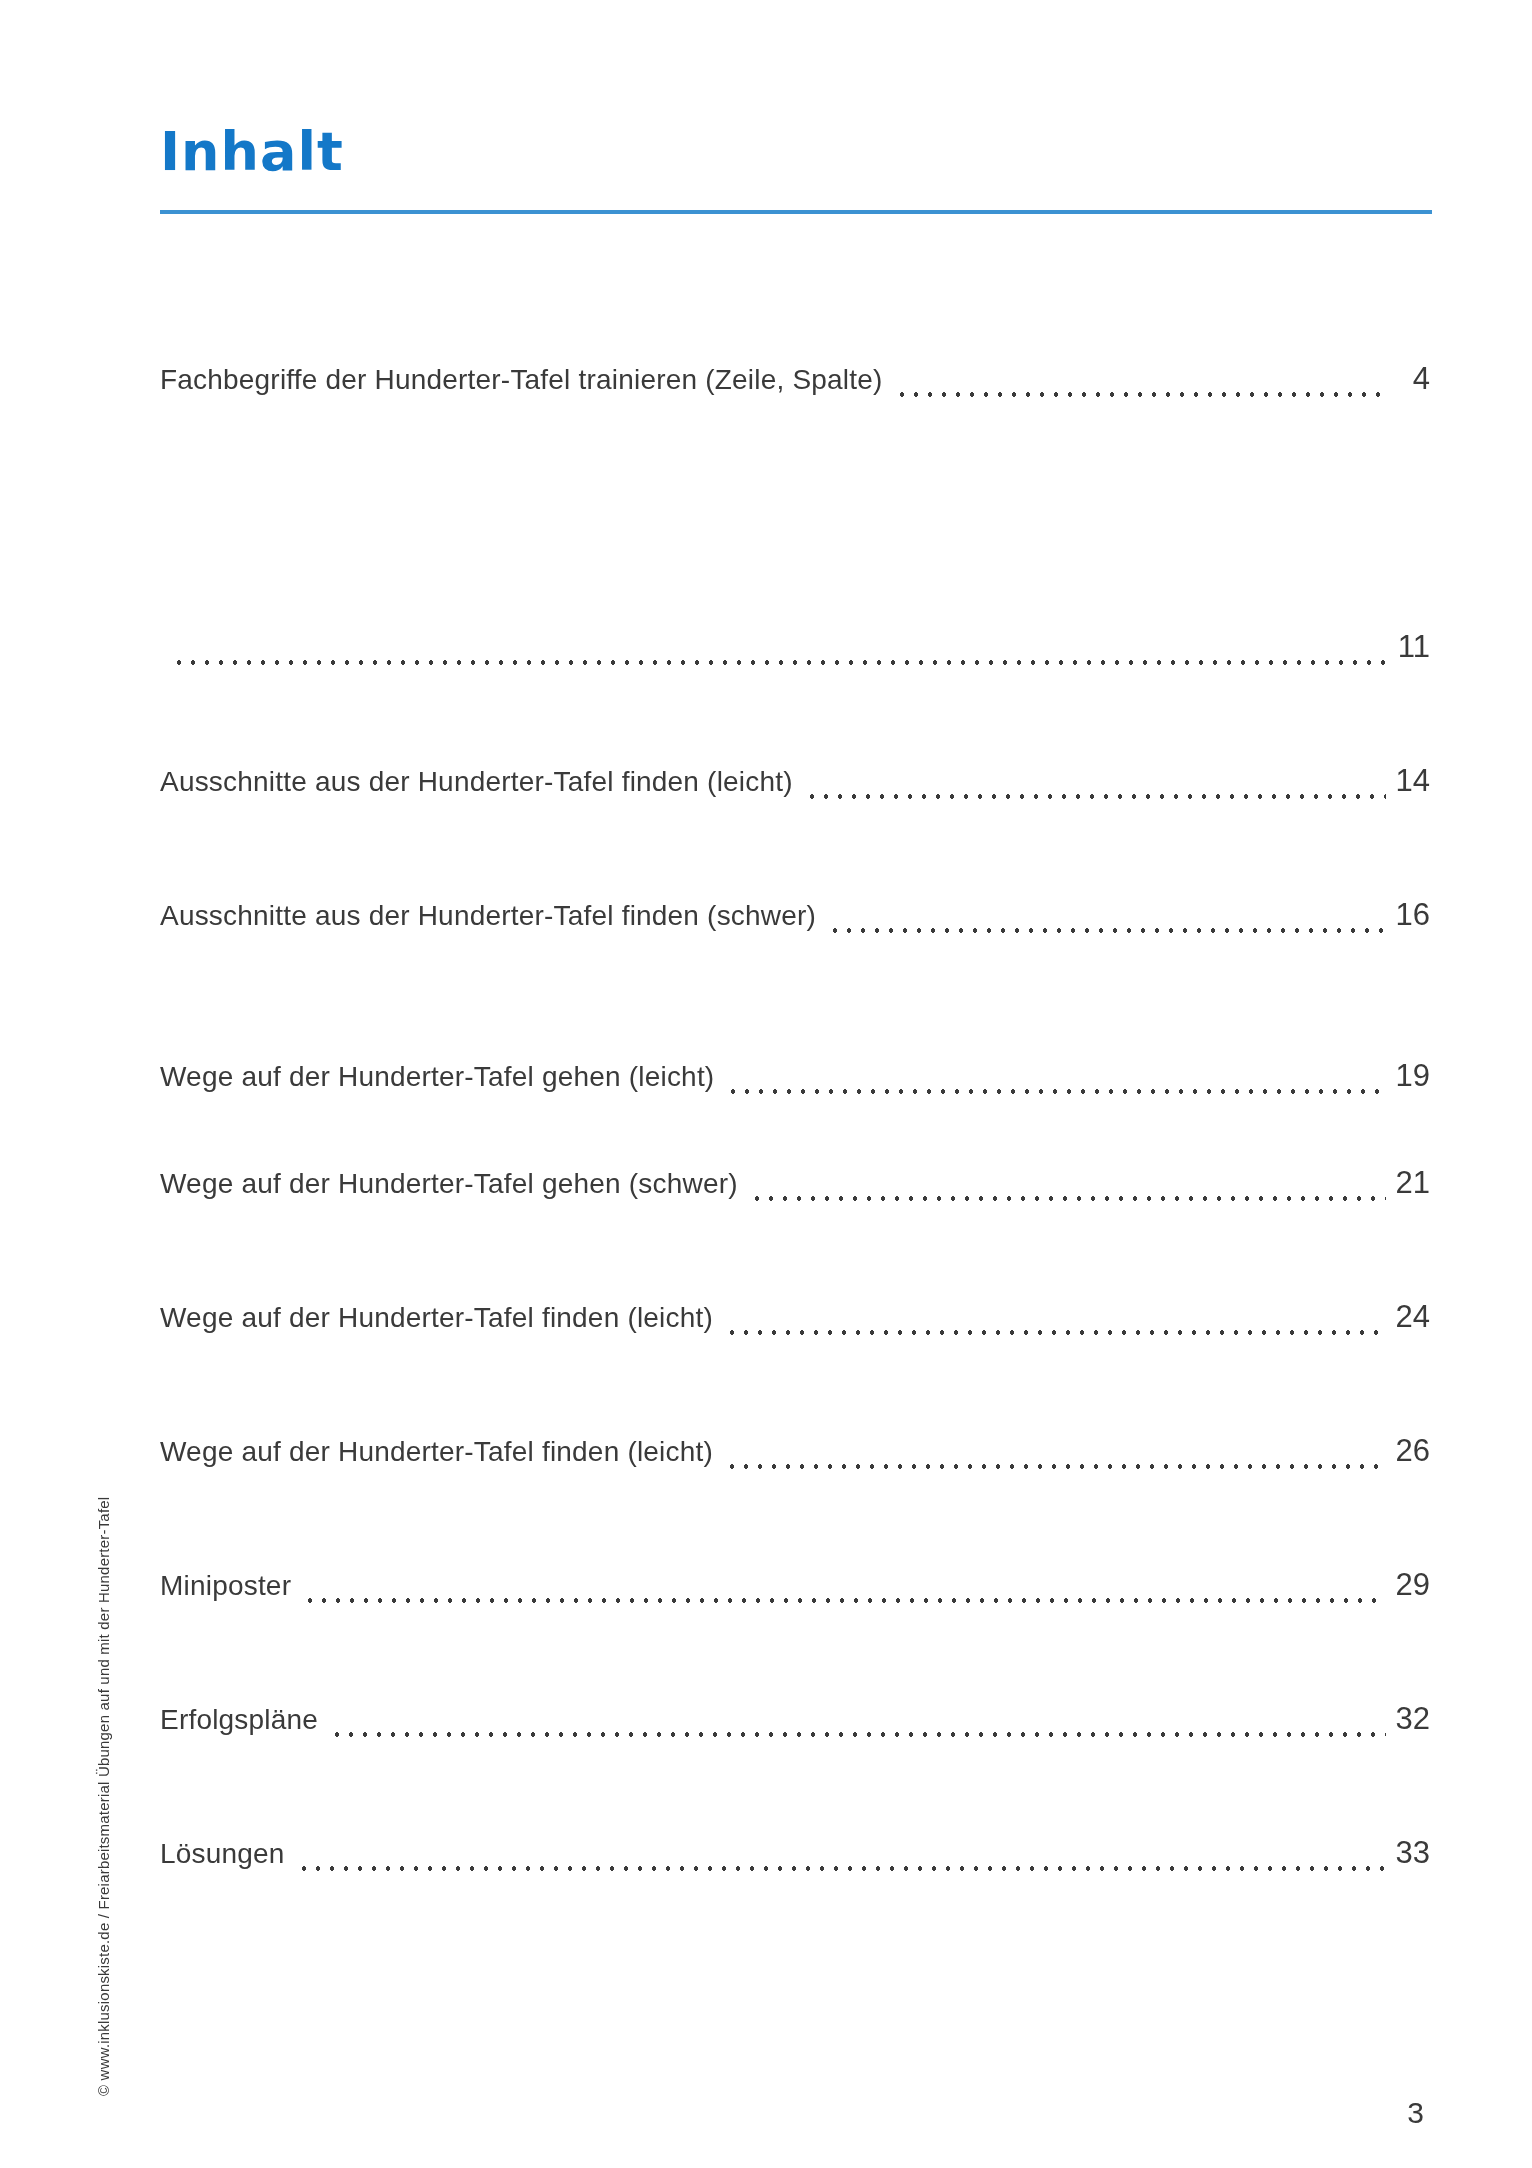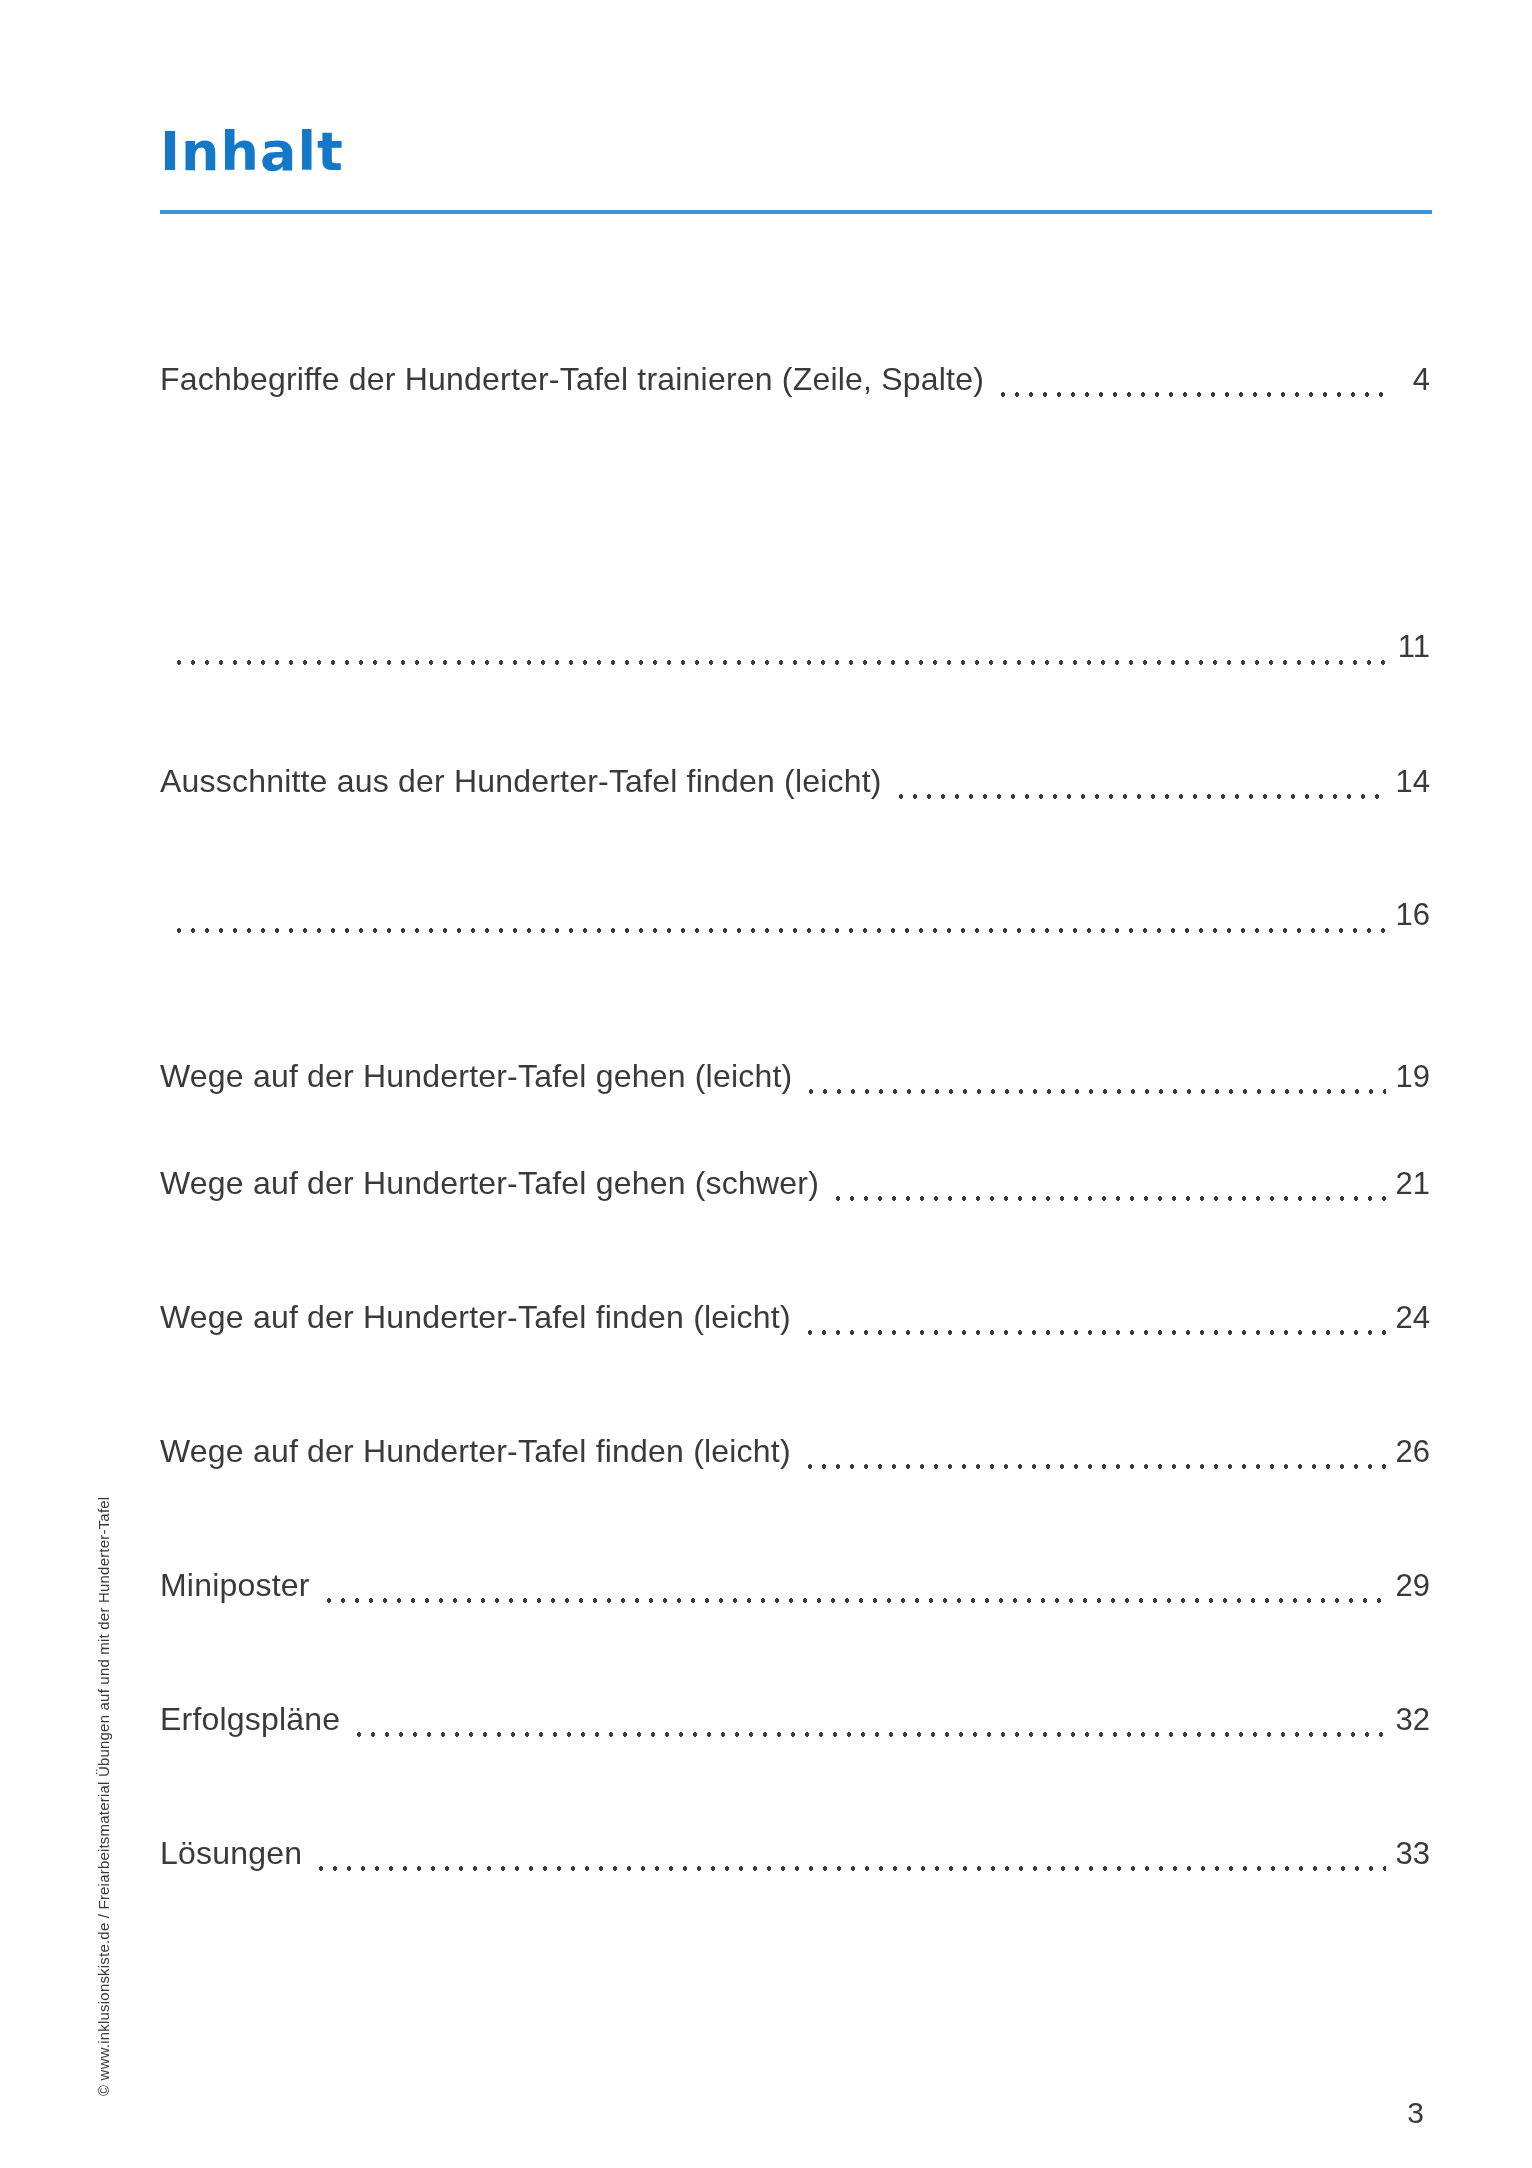--- a/index.html
+++ b/index.html
@@ -44,21 +44,21 @@
   }
   .toc-row {
     position: absolute;
     left: 160px;
     right: 102px;
     height: 44px;
     display: flex;
     align-items: baseline;
   }
   .toc-title {
-    font-size: 32px;
+    font-size: 28px;
     letter-spacing: 0.2px;
     white-space: nowrap;
     color: #3a3a3a;
   }
   .toc-dots {
     flex: 1;
     align-self: flex-end;
     height: 7px;
     margin: 0 10px 7px 12px;
     background-image: radial-gradient(circle, #3a3a3a 2.1px, rgba(0,0,0,0) 2.3px);
@@ -114,20 +114,21 @@
       <span class="toc-page">11</span>
     </div>
 
     <div class="toc-row" style="top:747px">
       <span class="toc-title">Ausschnitte aus der Hunderter-Tafel finden (leicht)</span>
       <span class="toc-dots"></span>
       <span class="toc-page">14</span>
     </div>
 
     <div class="toc-row" style="top:881px">
+      <span class="toc-title">Ausschnitte aus der Hunderter-Tafel finden (schwer)</span>
       <span class="toc-dots"></span>
       <span class="toc-page">16</span>
     </div>
 
     <div class="toc-row" style="top:1042px">
       <span class="toc-title">Wege auf der Hunderter-Tafel gehen (leicht)</span>
       <span class="toc-dots"></span>
       <span class="toc-page">19</span>
     </div>
 

